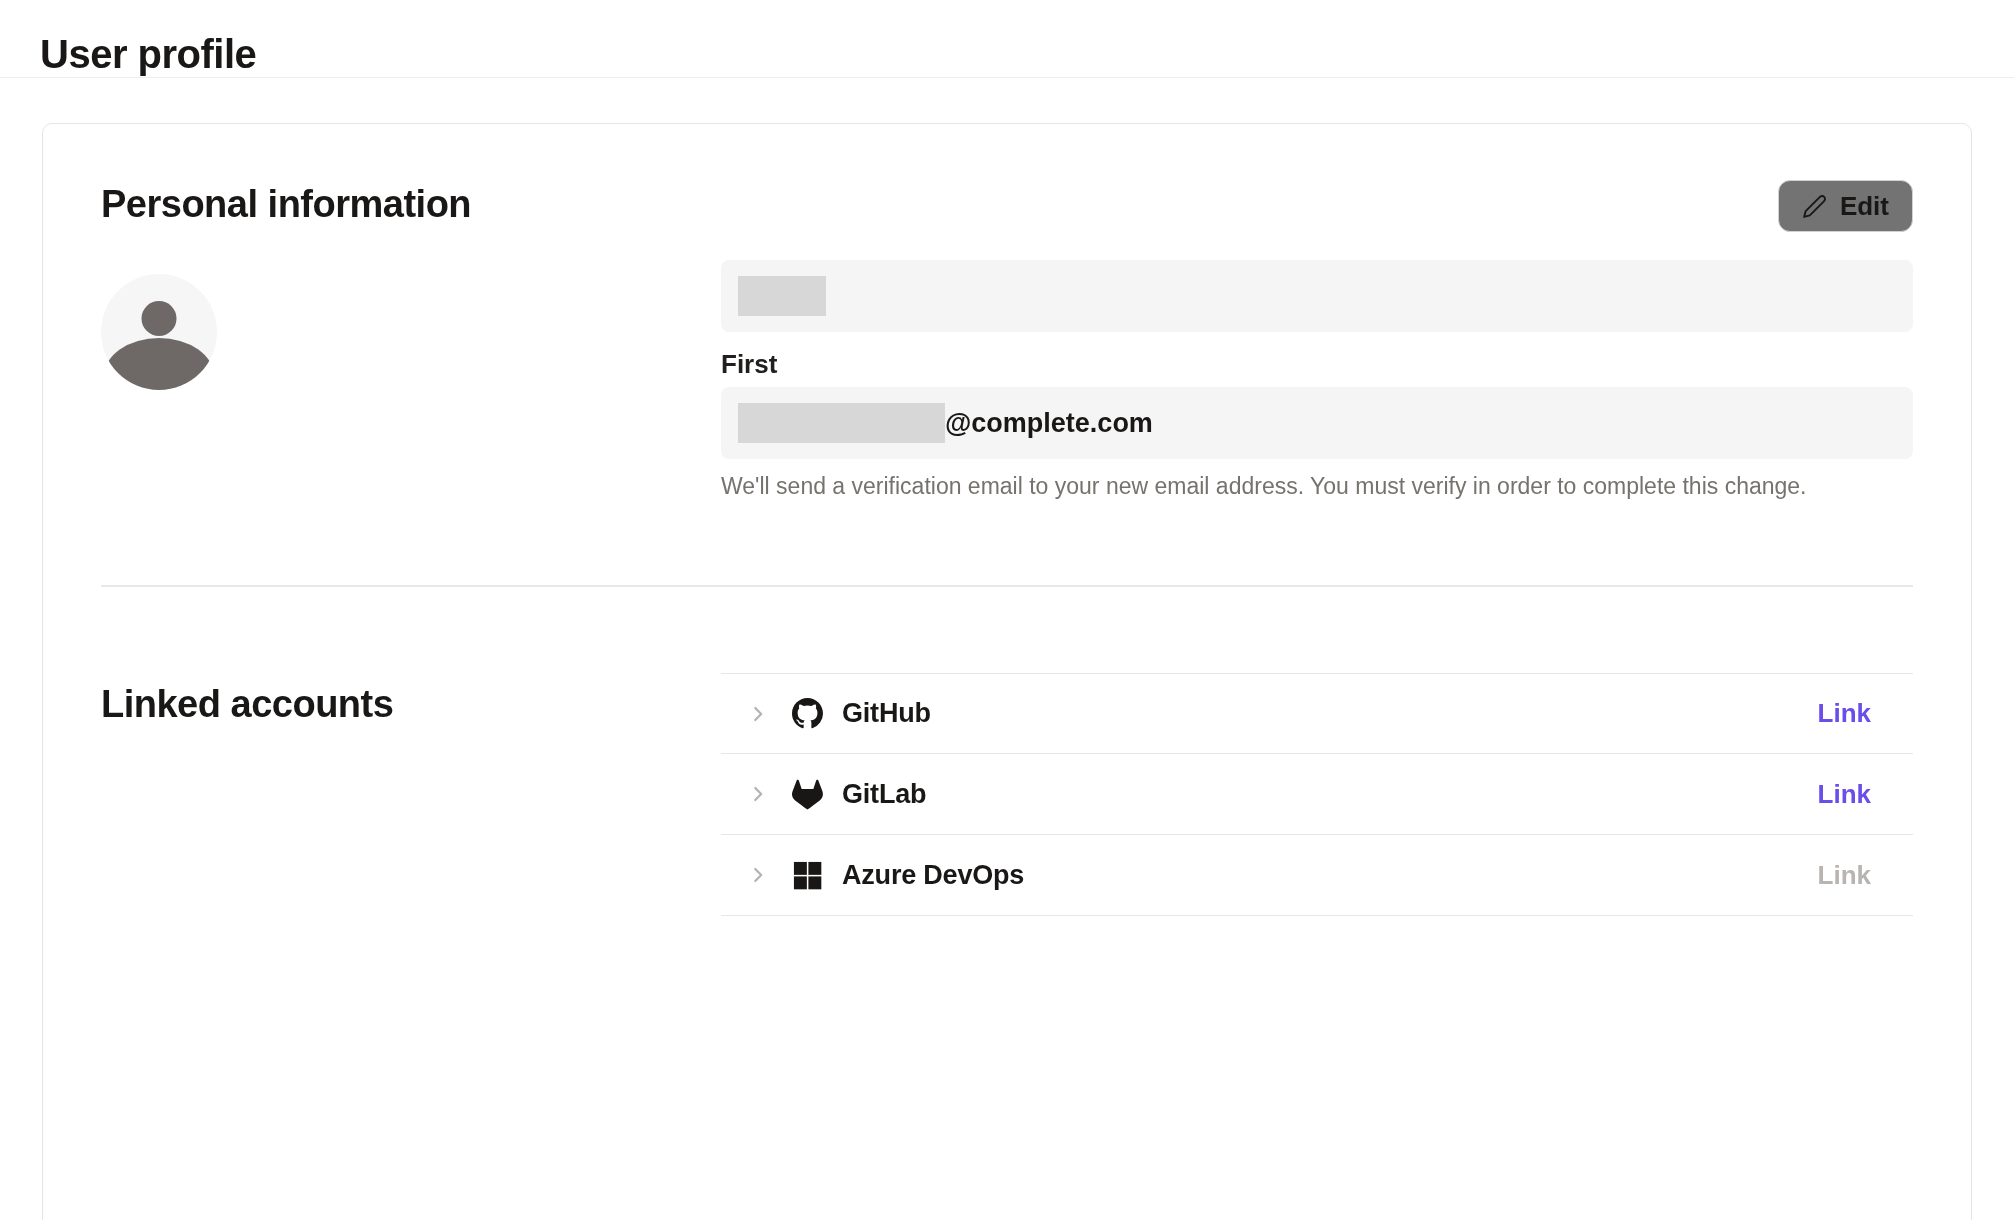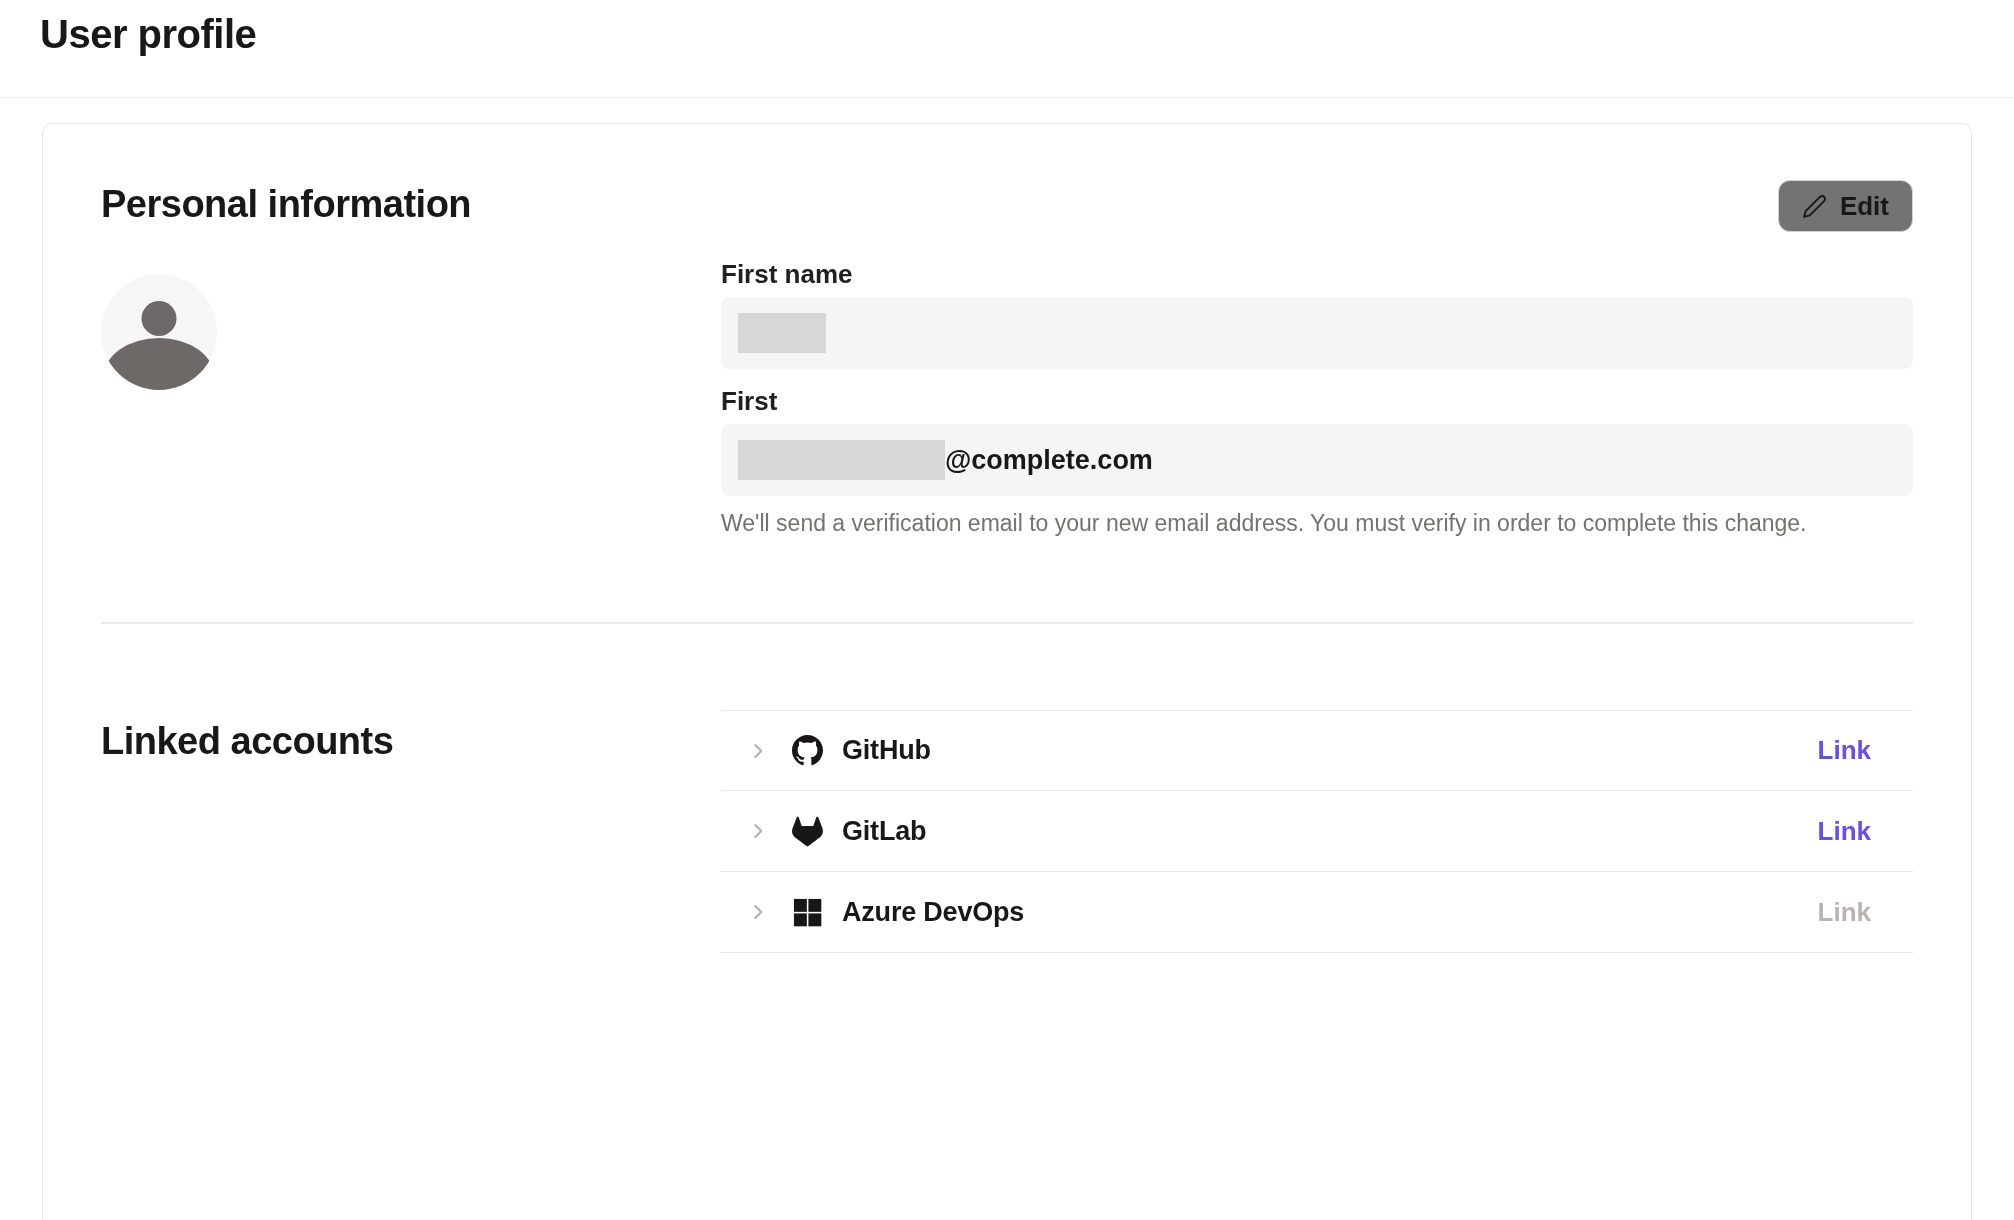--- a/index.html
+++ b/index.html
@@ -8,24 +8,24 @@
     width: 2014px; height: 1220px;
     overflow: hidden;
     background: #ffffff;
     color: #1a1817;
     font-family: "Liberation Sans", "DejaVu Sans", sans-serif;
     position: relative;
   }
 
   
   .topbar {
-    height: 98px;
+    height: 78px;
     border-bottom: 1px solid #ededed;
-    display: flex; align-items: flex-start;
-    padding: 12px 40px;
+    display: flex; align-items: flex-end;
+    padding: 0 40px;
   }
   .page-title {
     font-size: 40px; font-weight: 700; letter-spacing: -0.5px; margin: 0;
   }
 
   
   .card {
     position: absolute;
     left: 42px; top: 123px;
     width: 1930px; height: 1400px;
@@ -128,21 +128,20 @@
               <circle cx="58" cy="44.5" r="17.5"></circle>
               <ellipse cx="58" cy="102" rx="55" ry="38"></ellipse>
             </g>
           </svg>
         </span>
       </div>
     </div>
 
     <div class="pi-form">
       <div class="f-group">
-        <div class="f-label">First name</div>
         <div class="f-box">
           <div class="redact"></div>
         </div>
       </div>
 
 
       <div>
         <div class="f-label">First</div>
         <div class="f-box">
           <div class="redact-email"></div>

